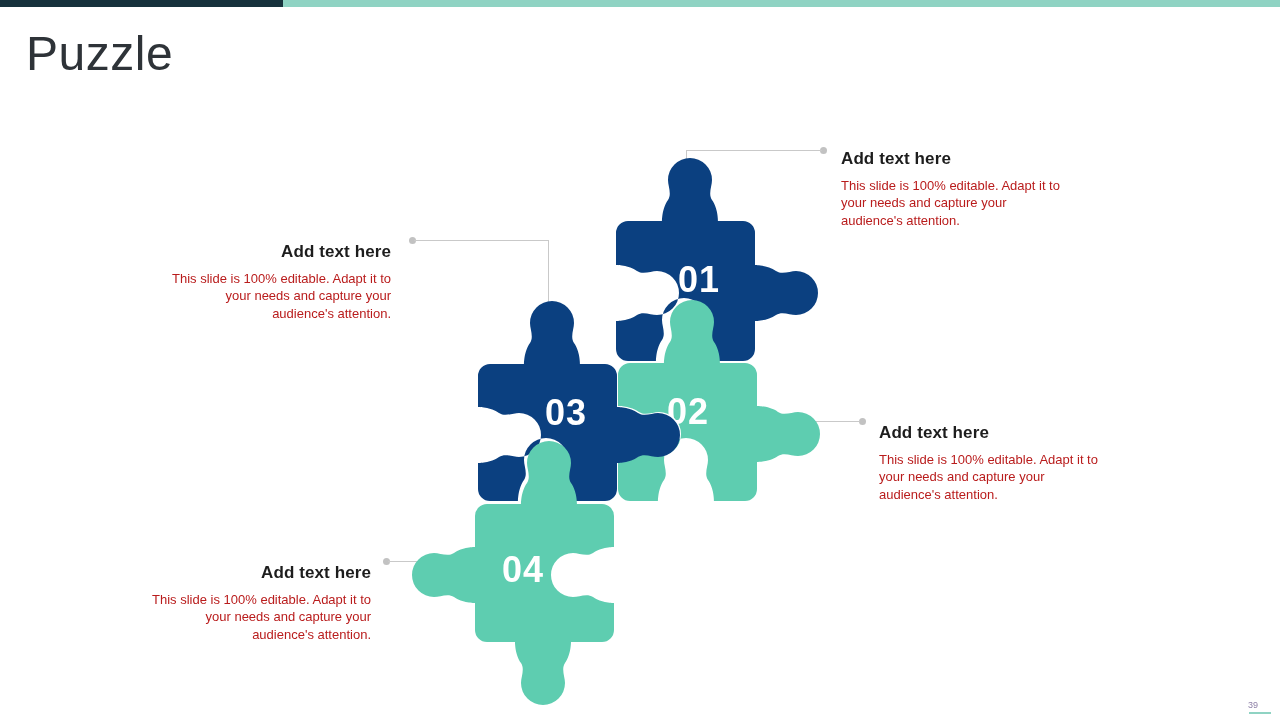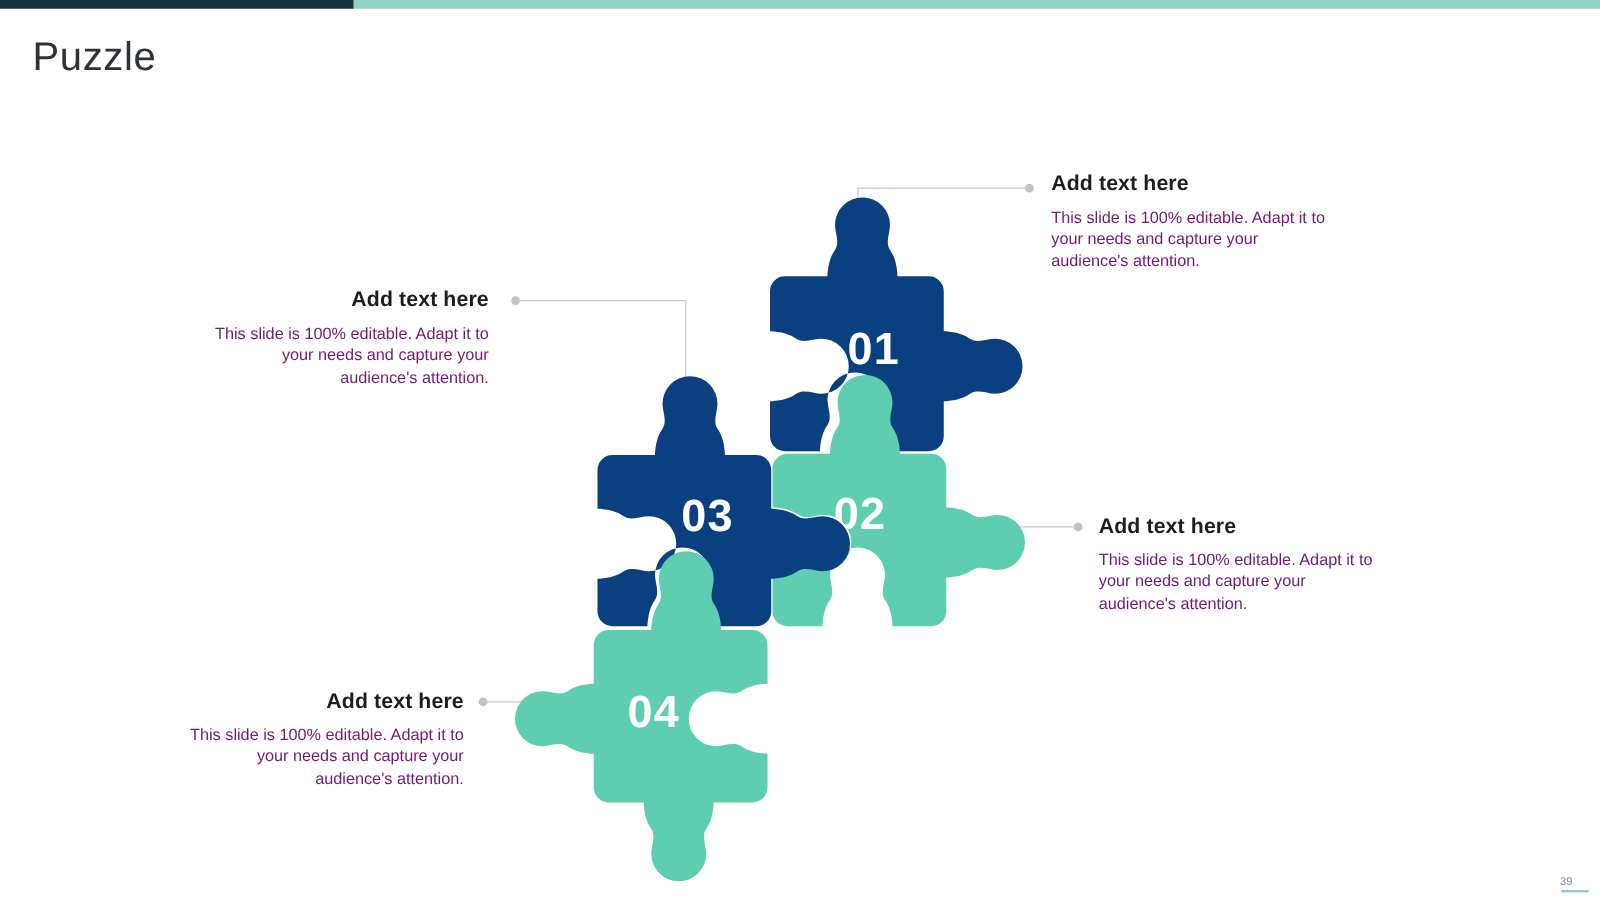--- a/index.html
+++ b/index.html
@@ -34,21 +34,21 @@
     left: 283px; top: 0;
     width: 997px; height: 7px;
     background: #8fd3c3;
   }
 
   
   .slide-title {
     position: absolute;
     left: 26px;
     top: 28px;
-    font-size: 32px;
+    font-size: 48px;
     font-weight: 300;
     letter-spacing: 0.5px;
     color: #2e3338;
     line-height: 1.1;
     white-space: nowrap;
   }
 
   
   .stage {
     position: absolute;
@@ -71,27 +71,27 @@
 
   
   .callout {
     position: absolute;
   }
   .callout .c-head {
     font-size: 17px;
     font-weight: bold;
     color: #1d1d1d;
     line-height: 1.25;
-    margin: 0 0 8px 0;
+    margin: 12px 0 8px 0;
     letter-spacing: 0.1px;
   }
   .callout .c-body {
     font-size: 13px;
     font-weight: 400;
-    color: #701a75;
+    color: #b91c1c;
     line-height: 1.32;
     margin: 0;
   }
   .callout.align-right { text-align: right; }
   .callout.align-left  { text-align: left; }
 
   
   .connector {
     position: absolute;
     pointer-events: none;

